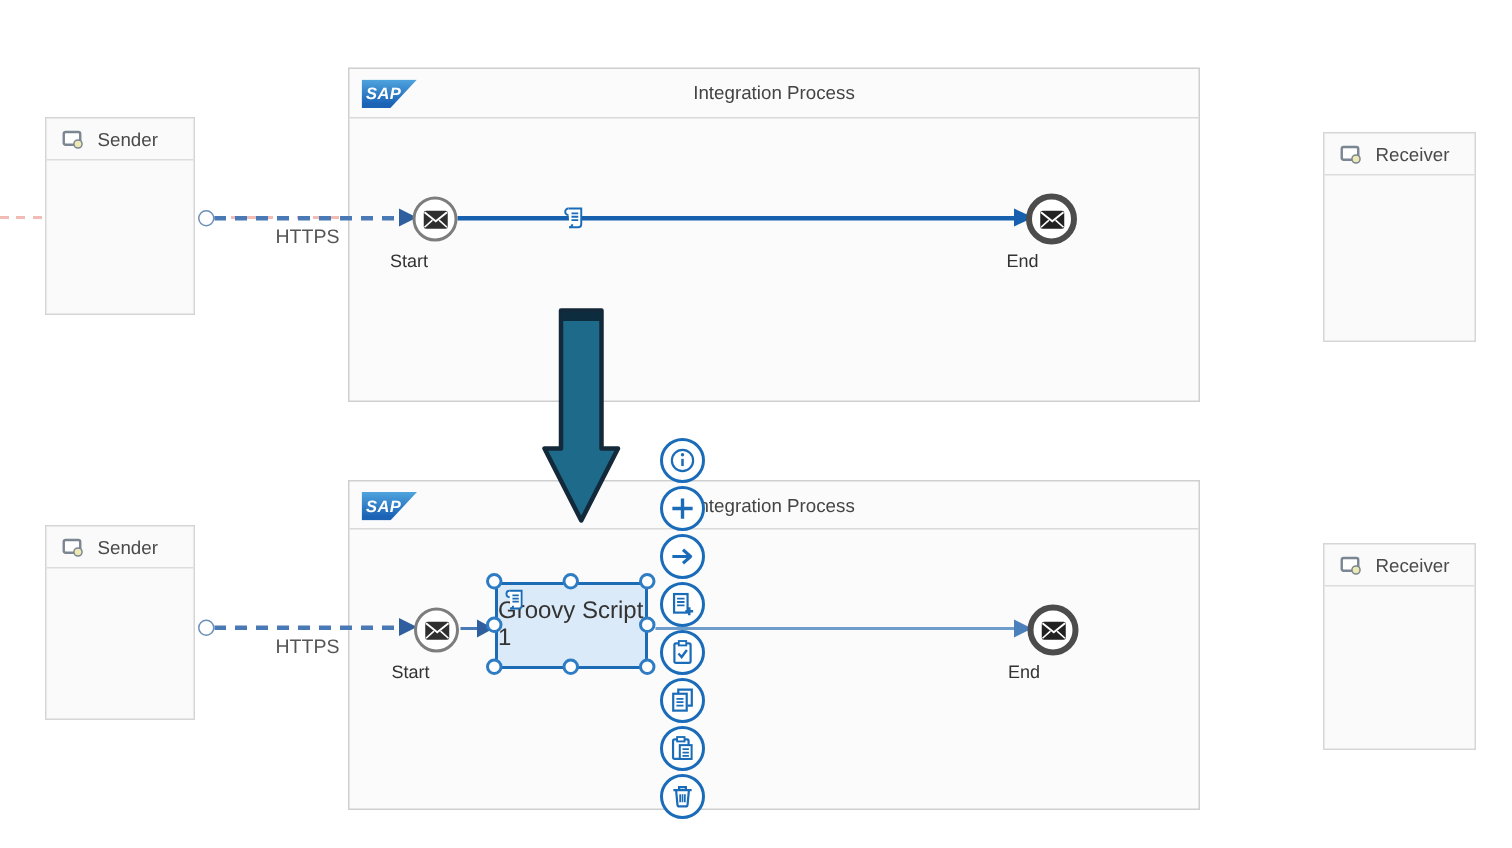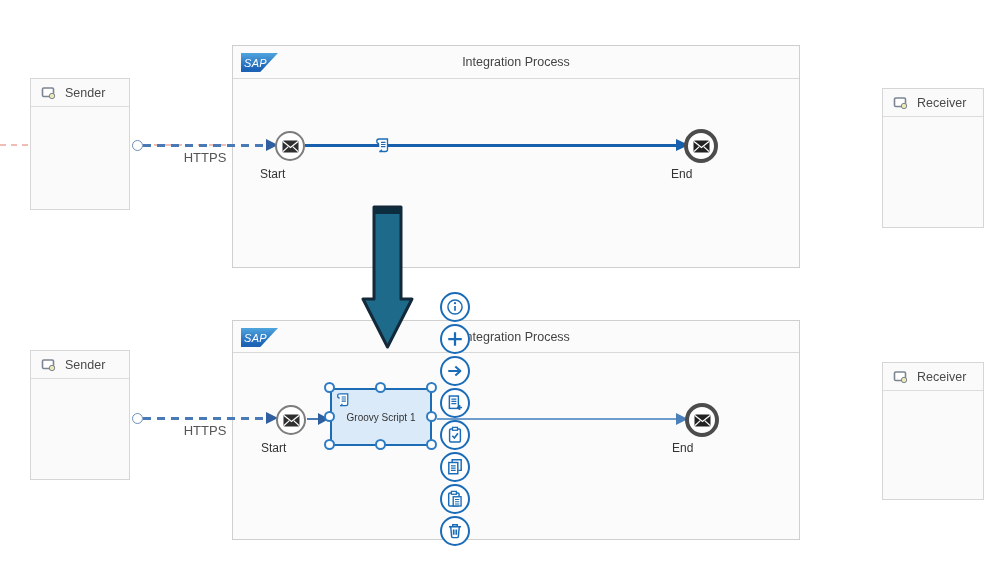--- a/index.html
+++ b/index.html
@@ -13,21 +13,21 @@
                  border-bottom:1px solid #dcdcdc; font-size:12.5px; color:#4a4a4a; }
 
   
   .process { position:absolute; background:#fbfbfb; border:1px solid #cfcfcf; }
   .process-header { position:relative; height:33px; border-bottom:1px solid #d9d9d9; }
   .process-title { position:absolute; left:0; right:0; top:0; bottom:0; display:flex;
                    align-items:center; justify-content:center; font-size:12.5px; color:#444; }
   .sap-logo { position:absolute; left:8px; top:7px; width:37px; height:19px;
               background:linear-gradient(180deg,#4fa4de 0%,#1c63b6 85%);
               clip-path:polygon(0 0,100% 0,52% 100%,0 100%);
-              color:#fff; font-size:11px; font-weight:normal; font-style:italic;
+              color:#fff; font-size:11px; font-weight:bold; font-style:italic;
               display:flex; align-items:center; padding-left:3px; letter-spacing:.3px; }
 
   
   .event { position:absolute; border-radius:50%; background:#fff; display:flex;
            align-items:center; justify-content:center; }
   .start-ev { width:30px; height:30px; border:2px solid #7d7d7d; }
   .end-ev   { width:34px; height:34px; border:4px solid #4c4c4c; }
   .ev-label { position:absolute; width:60px; font-size:12px; color:#333; }
 
   
@@ -41,21 +41,21 @@
   .ah-dark { border-left:12px solid #2f5f9e; }
   .ah-flow { border-left:13px solid #1660ad; }
   .ah-thin { border-left:12px solid #4c80ba; }
   .conn-dot { position:absolute; width:11px; height:11px; border-radius:50%;
               background:#fff; border:1.6px solid #6c8fb8; }
   .conn-label { position:absolute; font-size:13px; color:#555; width:70px; text-align:center; }
 
   
   .step-node { position:absolute; background:#daeaf8; border:2px solid #1c6cb5; border-radius:3px;
                display:flex; align-items:center; justify-content:center;
-               font-size:10px; color:#333; }
+               font-size:16px; color:#333; }
   .step-icon { position:absolute; left:3px; top:2px; }
   .handle { position:absolute; width:11px; height:11px; border-radius:50%;
             background:#fff; border:2px solid #2e7cc4; }
 
   
   .ctx-btn { position:absolute; width:30px; height:30px; border-radius:50%; background:#fff;
              border:2px solid #1a6cb8; display:flex; align-items:center; justify-content:center;
              cursor:pointer; z-index:30; }
 
   

